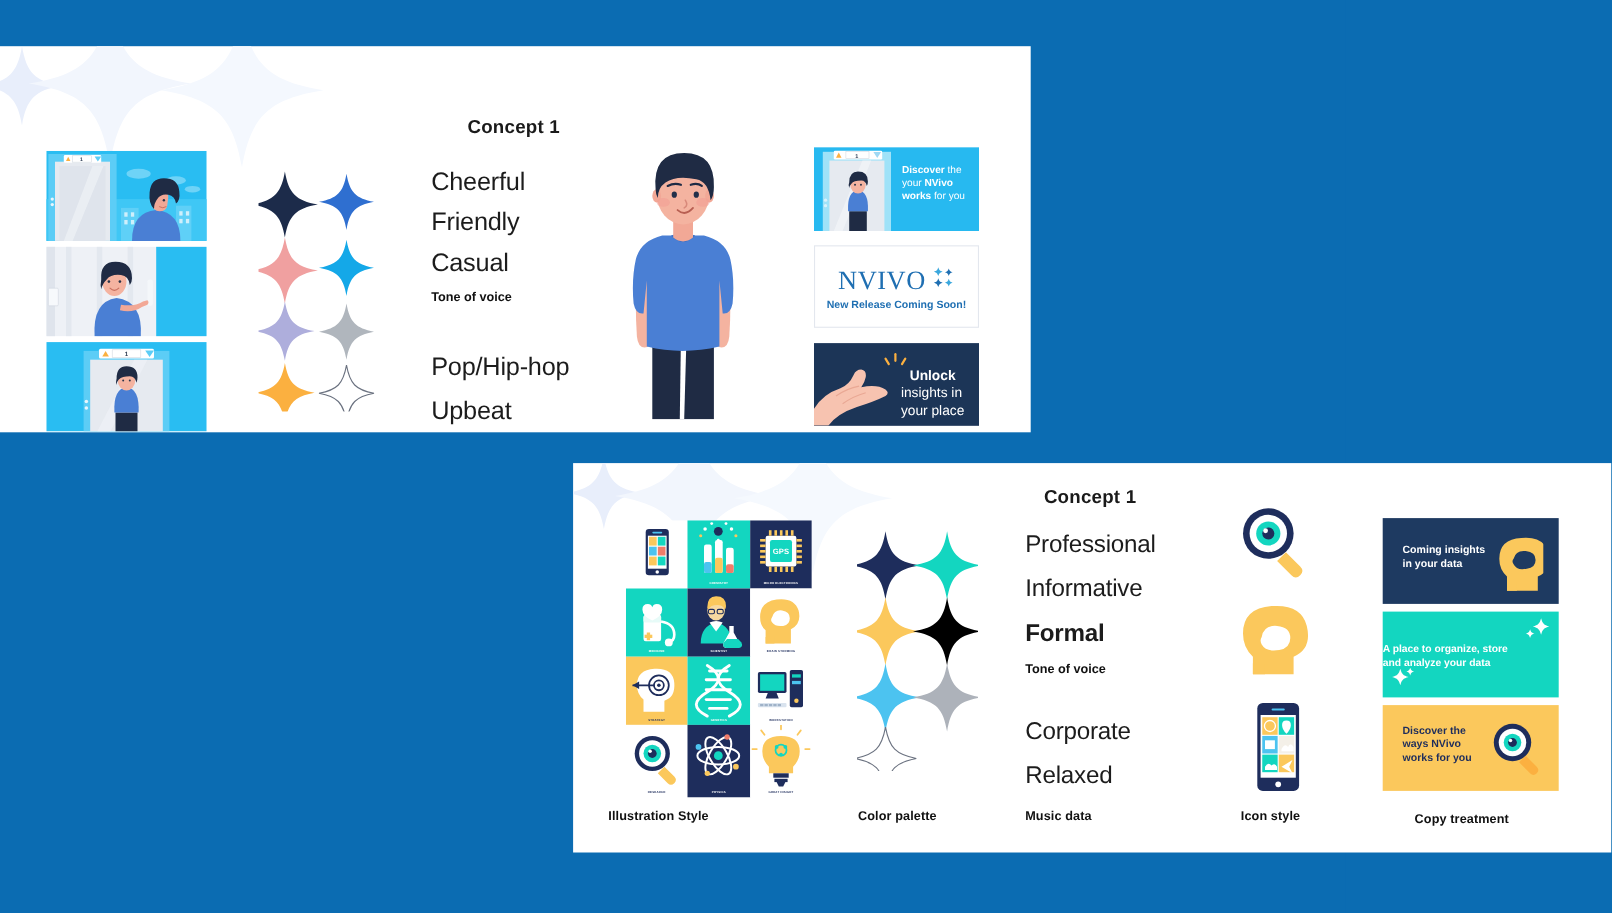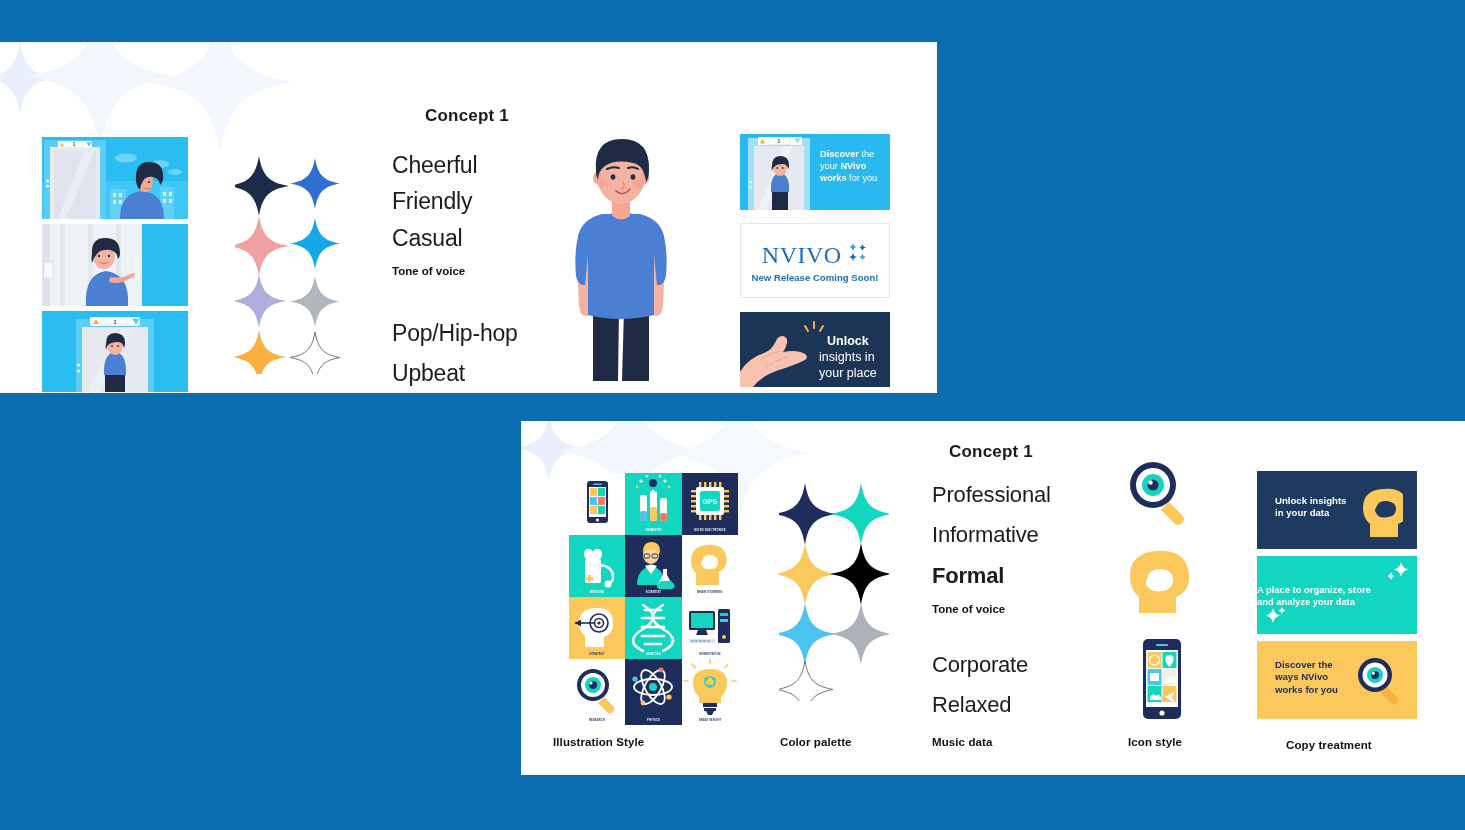--- a/index.html
+++ b/index.html
@@ -574,21 +574,21 @@
         <path d="M19 60 q3 -5 6 -1 q3 -3 5 1 l0 3 l-11 0Z" fill="#fff"></path>
         <path d="M34 60 l10 -6 l-3 6 l3 6 Z" fill="#fff"></path>
         <circle cx="31" cy="76" r="2.6" fill="#fff"></circle>
         <rect x="25" y="7" width="12" height="2" rx="1" fill="#4cc3f0"></rect>
       </svg>
     </div>
     <div class="caption" style="left:607px; top:315px;">Icon style</div>
 
     <div class="copy-panel" style="left:736px; top:50px; width:160px; height:78px; background:#1e3a61;">
       <div class="copy-text" style="left:18px; top:24px; font-size:9.6px; font-weight:bold; color:#ffffff;">
-        <div>Unlock insights</div>
+        <div>Coming insights</div>
         <div>in your data</div>
       </div>
       <svg style="position:absolute; right:14px; top:12px;" width="42" height="56" viewBox="0 0 42 56">
         <path d="M9 54 l0 -13 q-7 -6 -7 -16 q0 -18 20 -19 q21 -2 24 14 q4 16 -9 21 l0 13Z" fill="#fbc85c"></path>
         <path d="M15 25 q2 -8 11 -7 q9 1 9 8 q0 7 -8 8 q-9 2 -12 -4 q-2 -3 0 -5Z" fill="#1e3a61"></path>
         <path d="M9 46 l9 0 l0 8 l-9 0Z" fill="#fbc85c"></path>
       </svg>
     </div>
 
     <div class="copy-panel" style="left:736px; top:135px; width:160px; height:78px; background:#13d6c0;">

